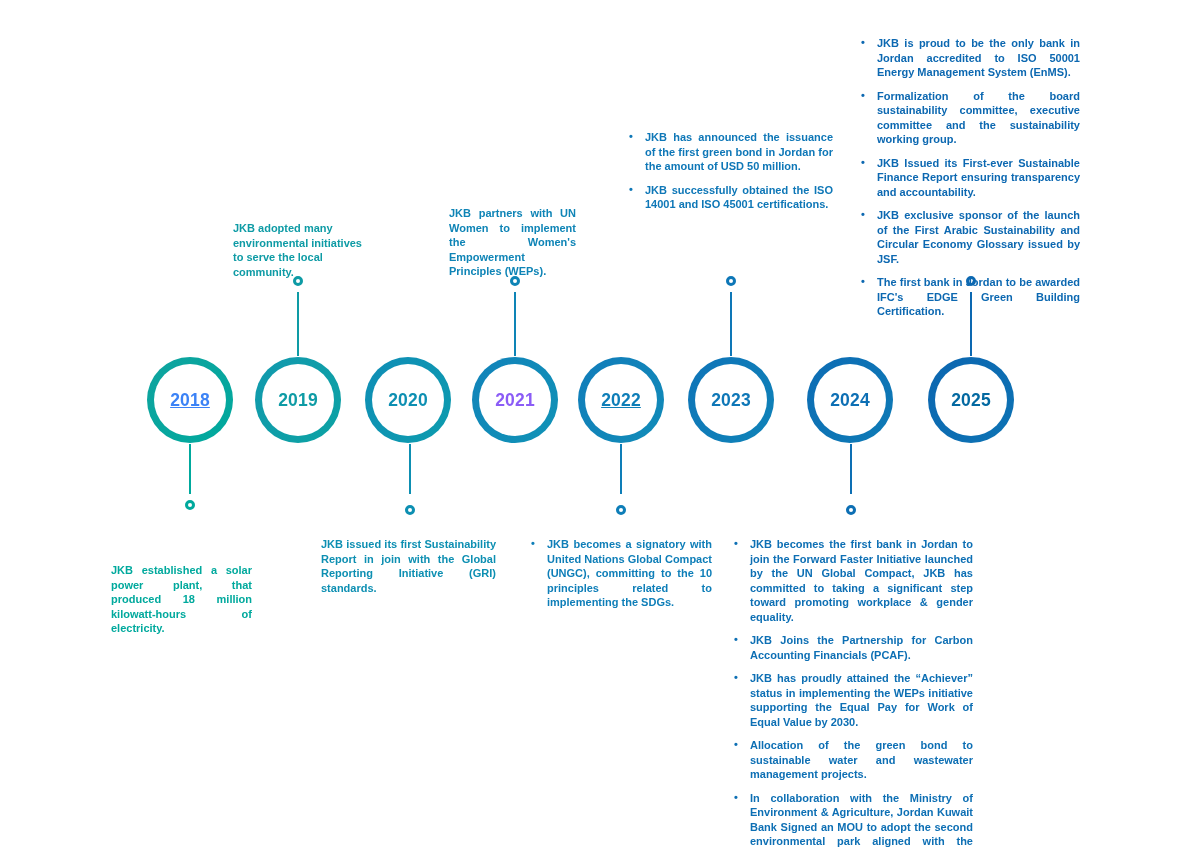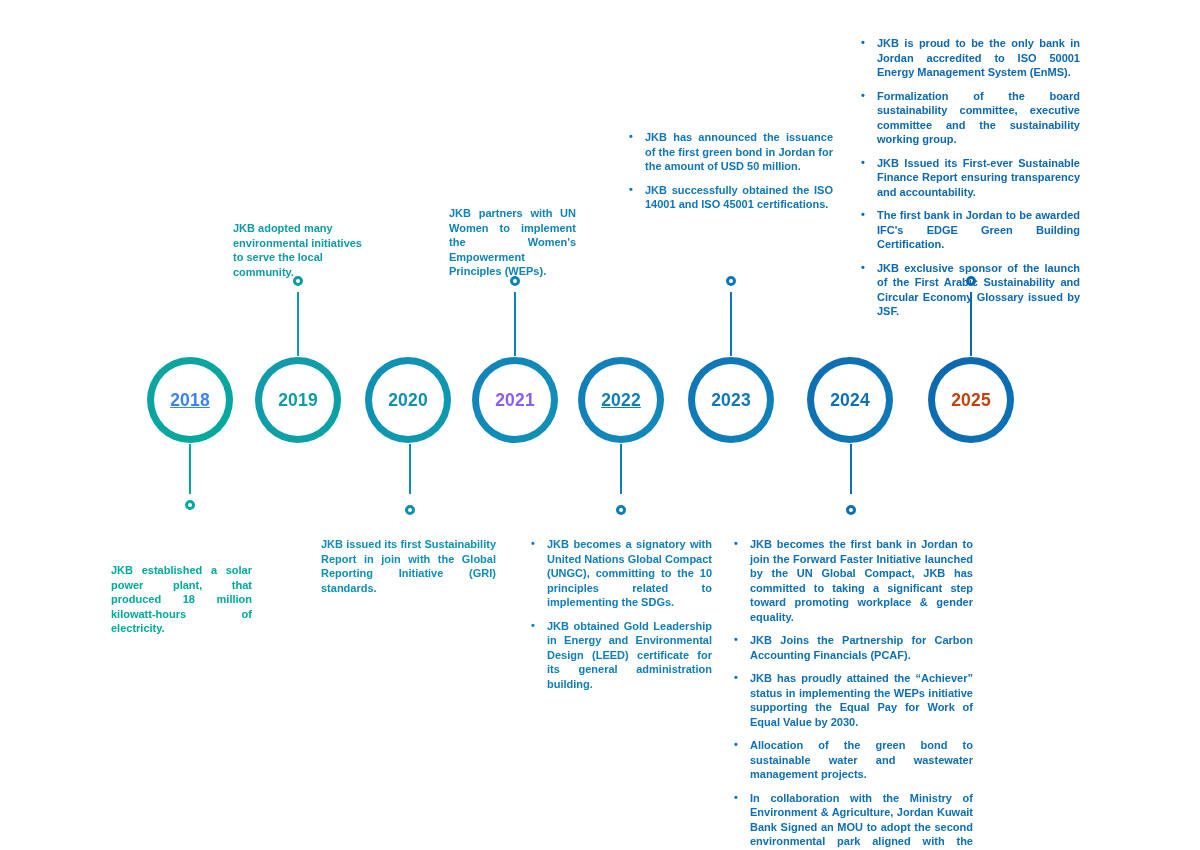--- a/index.html
+++ b/index.html
@@ -144,21 +144,21 @@
     <span class="year-label" style="color:#0E77B7;">2023</span>
   </div>
 
   <div class="year-node" style="left:807px; top:357px;">
     <div class="year-ring" style="background:linear-gradient(135deg,#0D6CB4 0%,#0E7BB6 100%);"></div>
     <span class="year-label" style="color:#0D6FB4;">2024</span>
   </div>
 
   <div class="year-node" style="left:928px; top:357px;">
     <div class="year-ring" style="background:linear-gradient(135deg,#0C66B0 0%,#0D73B4 100%);"></div>
-    <span class="year-label" style="color:#c2410c;">2025</span>
+    <span class="year-label" style="color:#0369a1;">2025</span>
   </div>
 
   <div class="stem" style="left:297px; top:292px; height:64px; background:#0E9BA5;"></div>
   <div class="dot" style="left:293px; top:276px; border-color:#0E9BA5;"></div>
 
   <div class="stem" style="left:514px; top:292px; height:64px; background:#0E84B6;"></div>
   <div class="dot" style="left:510px; top:276px; border-color:#0E84B6;"></div>
 
   <div class="stem" style="left:730px; top:292px; height:64px; background:#0E77B7;"></div>
   <div class="dot" style="left:726px; top:276px; border-color:#0E77B7;"></div>
@@ -183,24 +183,24 @@
       <li>
           <span>JKB is proud to be the only bank in Jordan accredited to ISO 50001 Energy Management System (EnMS).</span>
         </li>
       <li>
           <span>Formalization of the board sustainability committee, executive committee and the sustainability working group.</span>
         </li>
       <li>
           <span>JKB Issued its First-ever Sustainable Finance Report ensuring transparency and accountability.</span>
         </li>
       <li>
+          <span>JKB exclusive sponsor of the launch of the First Arabic Sustainability and Circular Economy Glossary issued by JSF.</span>
+        </li>
+      <li>
           <span>The first bank in Jordan to be awarded IFC's EDGE Green Building Certification.</span>
-        </li>
-      <li>
-          <span>JKB exclusive sponsor of the launch of the First Arabic Sustainability and Circular Economy Glossary issued by JSF.</span>
         </li>
     </ul>
   </div>
 
   <div class="text-block" style="left:626px; top:130px; width:207px; color:#0E77B7;">
     <ul class="bullet-list">
       <li>
           <span>JKB has announced the issuance of the first green bond in Jordan for the amount of USD 50 million.</span>
         </li>
       <li>
@@ -223,23 +223,20 @@
 
   <div class="text-block" style="left:321px; top:537px; width:175px; color:#0D8FB2;">
     <p>JKB issued its first Sustainability Report in join with the Global Reporting Initiative (GRI) standards.</p>
   </div>
 
   <div class="text-block" style="left:528px; top:537px; width:184px; color:#0E7EB8;">
     <ul class="bullet-list">
       <li>
           <span>JKB becomes a signatory with United Nations Global Compact (UNGC), committing to the 10 principles related to implementing the SDGs.</span>
         </li>
-      <li>
-          <span>JKB obtained Gold Leadership in Energy and Environmental Design (LEED) certificate for its general administration building.</span>
-        </li>
     </ul>
   </div>
 
   <div class="text-block" style="left:731px; top:537px; width:242px; color:#0D6FB4;">
     <ul class="bullet-list">
       <li>
           <span>JKB becomes the first bank in Jordan to join the Forward Faster Initiative launched by the UN Global Compact, JKB has committed to taking a significant step toward promoting workplace &amp; gender equality.</span>
         </li>
       <li>
           <span>JKB Joins the Partnership for Carbon Accounting Financials (PCAF).</span>

